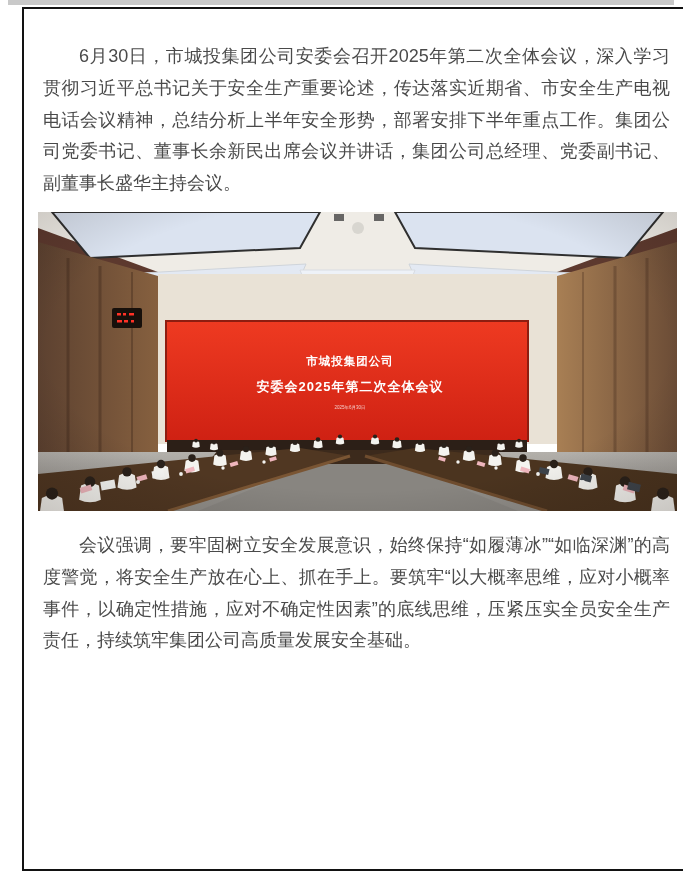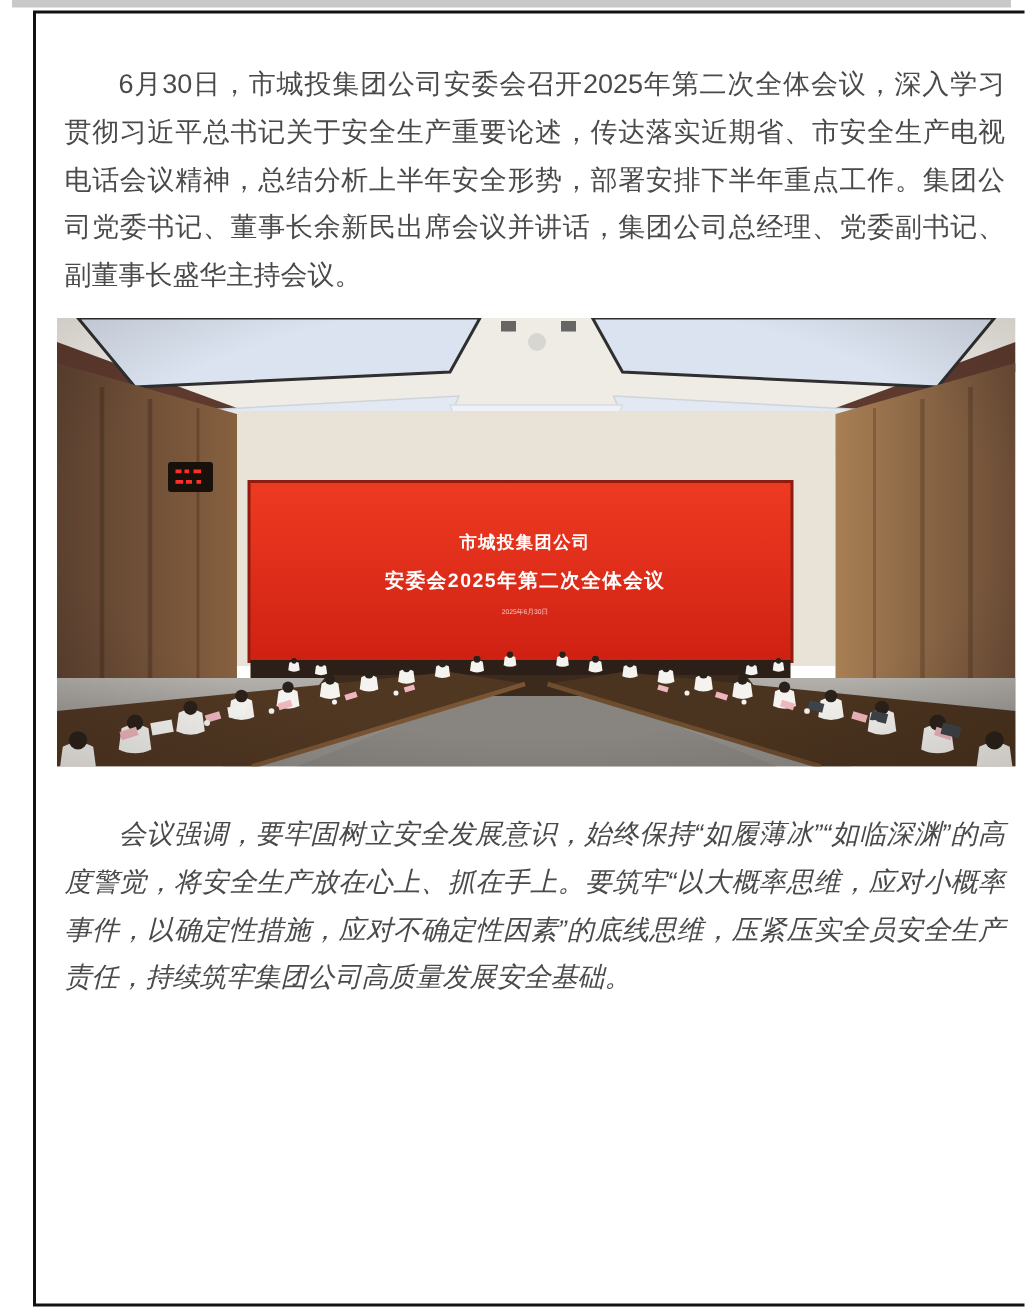--- a/index.html
+++ b/index.html
@@ -5,21 +5,21 @@
   html,body{margin:0;padding:0;background:#ffffff;}
   body{width:683px;height:875px;position:relative;overflow:hidden;
        font-family:"Liberation Sans",sans-serif;}
   .top-strip{position:absolute;left:8px;top:0;width:666px;height:5px;background:#c9c9c9;}
   .frame{position:absolute;left:22px;top:7px;width:669px;height:864px;
          box-sizing:border-box;border:2px solid #121212;background:#ffffff;
          padding:32px 19px 0 19px;}
   .para{margin:0;font-size:18px;line-height:31.8px;color:#4a4a4a;
         text-align:justify;text-indent:2em;letter-spacing:0;
         font-family:"Liberation Sans",sans-serif;}
-  .para.p2{margin-top:30px;font-style:italic;}
+  .para.p2{margin-top:19px;}
   .para.p3{margin-top:18px;}
   figure.photo{margin:12px 0 0 -5px;padding:0;width:639px;height:299px;display:block;}
   figure.photo svg{display:block;}
   svg text{font-family:"Liberation Sans",sans-serif;}
 </style>
 </head>
 <body>
 
 <div class="top-strip"></div>
 

